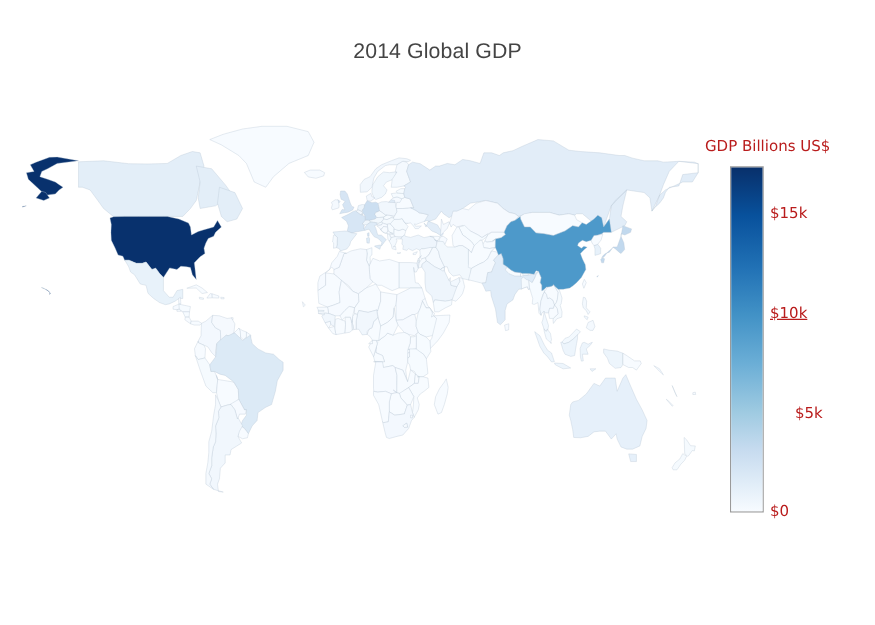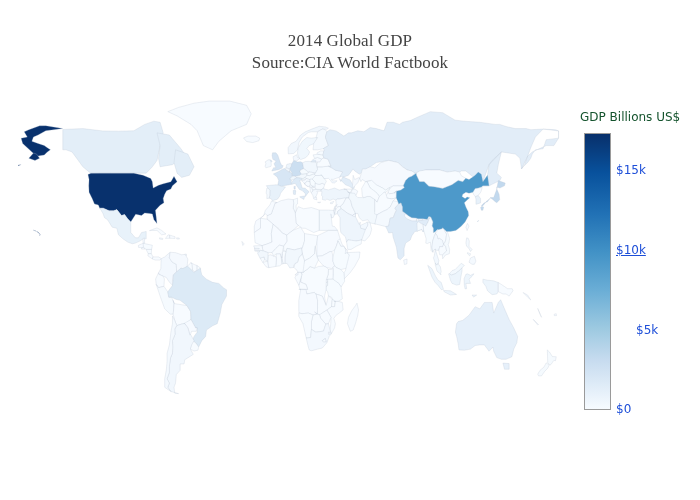--- a/index.html
+++ b/index.html
@@ -22,21 +22,21 @@
   }
   .title-block {
     position: absolute;
     left: 0;
     top: 30px;
     width: 700px;
     text-align: center;
     color: #444444;
     font-size: 17px;
     line-height: 22px;
-    font-family: Liberation Serif, serif;
+    font-family: Liberation Sans, sans-serif;
     font-weight: normal;
     letter-spacing: 0.1px;
   }
   .title-line { display: block; }
   .map-wrap {
     position: absolute;
     left: 18px;
     top: 100px;
     width: 556px;
     height: 300px;
@@ -66,43 +66,42 @@
       #2171b5 29%,
       #4292c6 43%,
       #6baed6 57%,
       #9ecae1 71%,
       #c6dbef 82%,
       #deebf7 91%,
       #f7fbff 100%);
   }
   .cb-title {
     position: absolute;
-    left: 580px;
+    left: 564px;
     top: 110px;
-    color: #14532d;
+    color: #b91c1c;
     font-size: 12px;
     white-space: nowrap;
   }
   .cb-tick {
     position: absolute;
     left: 616px;
-    color: #1d4ed8;
+    color: #b91c1c;
     font-size: 12px;
     white-space: nowrap;
     transform: translateY(-50%);
   }
 </style>
 </head>
 <body>
 
 <div id="plot">
 
   <div class="title-block">
     <span class="title-line">2014 Global GDP</span>
-    <span class="title-line">Source:CIA World Factbook</span>
   </div>
 
   <div class="map-wrap">
     <svg class="map-svg" viewBox="0 0 1112 600" preserveAspectRatio="xMidYMid meet">
       <g id="countries-layer">
           <path d="M89.6,58.9L129.7,57.2L169.9,61.9L200.8,62.3L231.7,61.5L253.3,48.8L271.8,42.4L284.2,44.5L290.4,65.7L284.2,91.2L278.0,120.8L268.7,133.6L256.4,146.3L240.9,146.3L216.2,146.3L185.3,146.3L154.4,146.3L145.2,146.3L129.7,133.6L120.5,120.8L108.1,103.9L95.8,99.6L89.6,99.6L89.6,58.9Z" class="country" fill="#e3eef8"></path>
           <path d="M278.0,65.7L302.7,70.0L324.3,95.4L333.6,108.1L321.2,120.8L308.9,129.3L284.2,133.6L281.1,116.6L284.2,91.2L278.0,65.7Z" class="country" fill="#e3eef8"></path>
           <path d="M315.1,99.6L339.8,108.1L352.1,133.6L342.9,150.5L327.4,154.8L318.2,146.3L312.0,125.1L315.1,99.6Z" class="country" fill="#e3eef8"></path>
           <path d="M139.9,148.8L145.8,146.7L163.7,146.3L185.3,146.3L203.9,146.3L225.5,146.3L231.7,146.3L250.2,150.5L265.6,156.9L268.7,163.3L270.3,176.0L281.1,170.5L290.4,167.5L305.8,163.3L312.0,152.7L318.2,163.3L308.9,171.7L305.8,178.1L297.2,181.5L293.4,188.7L290.4,197.2L291.9,205.7L284.2,210.7L274.9,220.5L278.0,247.2L271.8,239.6L268.7,228.1L262.6,226.9L253.3,226.0L247.1,231.1L235.4,228.6L225.5,243.8L219.3,237.5L213.1,229.0L207.0,231.1L197.7,219.2L191.5,221.3L182.2,221.3L170.5,216.3L163.4,216.3L160.6,209.9L152.9,207.8L148.3,197.2L142.1,184.5L141.5,171.7L142.1,159.0L139.9,148.8Z" class="country" fill="#08316d"></path>
           <path d="M89.6,57.2L55.6,51.3L43.2,51.7L21.6,59.4L12.4,63.6L18.5,74.2L6.2,76.3L9.3,86.9L27.8,103.9L37.1,112.4L52.5,110.2L58.7,103.9L64.9,99.6L58.7,95.4L52.5,91.2L40.2,86.9L27.8,82.7L30.9,74.2L40.2,70.0L55.6,61.5L89.6,57.2Z" class="country" fill="#08316d"></path>

